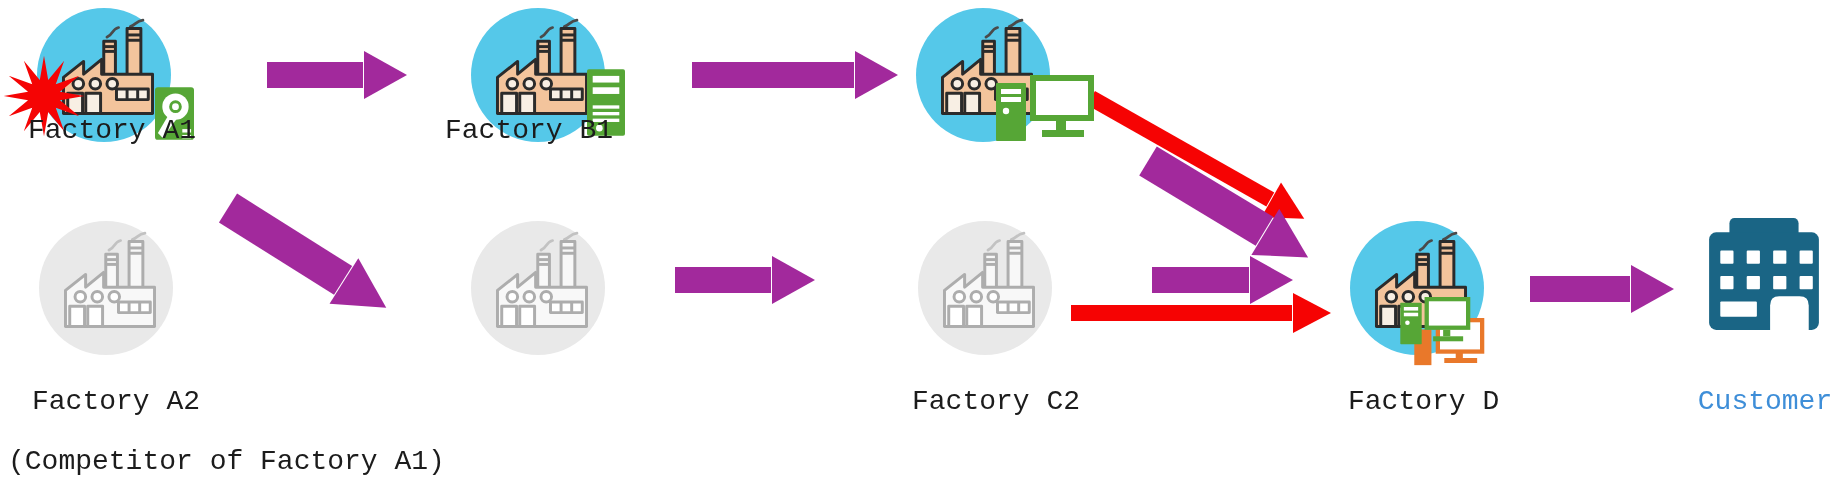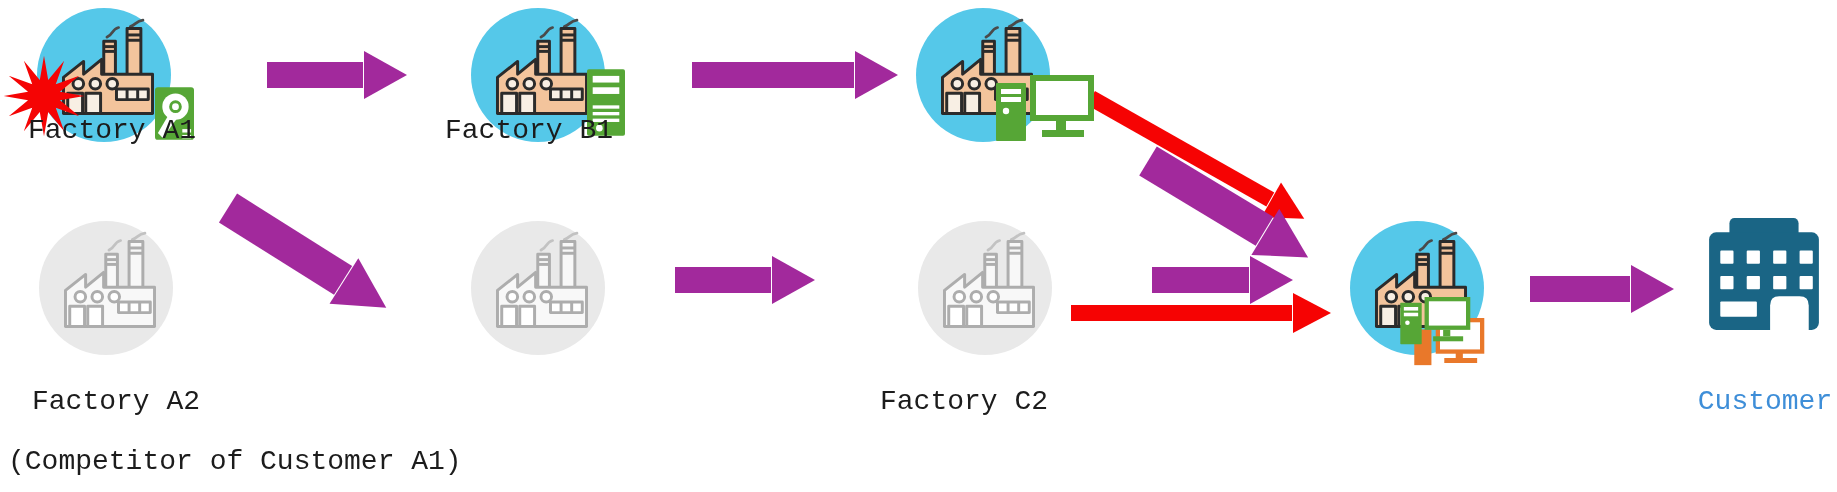--- a/index.html
+++ b/index.html
@@ -180,42 +180,43 @@
     </svg>
   <svg class="abs" style="left:996px; top:75px;" width="100" height="70">
       <use href="#sym-desktop"></use>
     </svg>
 
   <div class="circle gray" style="left:39px; top:221px;"></div>
   <svg class="factory-svg node-gray" style="left:57px; top:231px;" width="106" height="106">
       <use href="#sym-factory"></use>
     </svg>
   <div class="label" style="left:25px; top:385px;margin-left:7px;">Factory A2</div>
-  <div class="label" style="left:8px; top:445px;">(Competitor of Customer A1)</div>
+  <div class="label" style="left:8px; top:445px;">(Competitor of Factory A1)</div>
 
   <div class="circle gray" style="left:471px; top:221px;"></div>
   <svg class="factory-svg node-gray" style="left:489px; top:231px;" width="106" height="106">
       <use href="#sym-factory"></use>
     </svg>
 
   <div class="circle gray" style="left:918px; top:221px;"></div>
   <svg class="factory-svg node-gray" style="left:936px; top:231px;" width="106" height="106">
       <use href="#sym-factory"></use>
     </svg>
-  <div class="label" style="left:880px; top:385px;">Factory C2</div>
+  <div class="label" style="left:912px; top:385px;">Factory C2</div>
 
   <div class="circle cyan" style="left:1350px; top:221px;"></div>
   <svg class="factory-svg node-active" style="left:1368px; top:231px;" width="106" height="106">
       <use href="#sym-factory"></use>
     </svg>
   <svg class="abs" style="left:1414px; top:318px;" width="72" height="50">
       <use href="#sym-desktop-outline"></use>
     </svg>
   <svg class="abs" style="left:1400px; top:297px;" width="72" height="50">
       <use href="#sym-desktop"></use>
     </svg>
+  <div class="label" style="left:1348px; top:385px;">Factory D</div>
 
   <svg class="abs" style="left:1703px; top:218px;" width="122" height="112">
       <use href="#sym-building"></use>
     </svg>
   <div class="label blue" style="left:1665px; top:385px; width:200px; text-align:center;">Customer</div>
 
 </div>
 
 </body></html>

